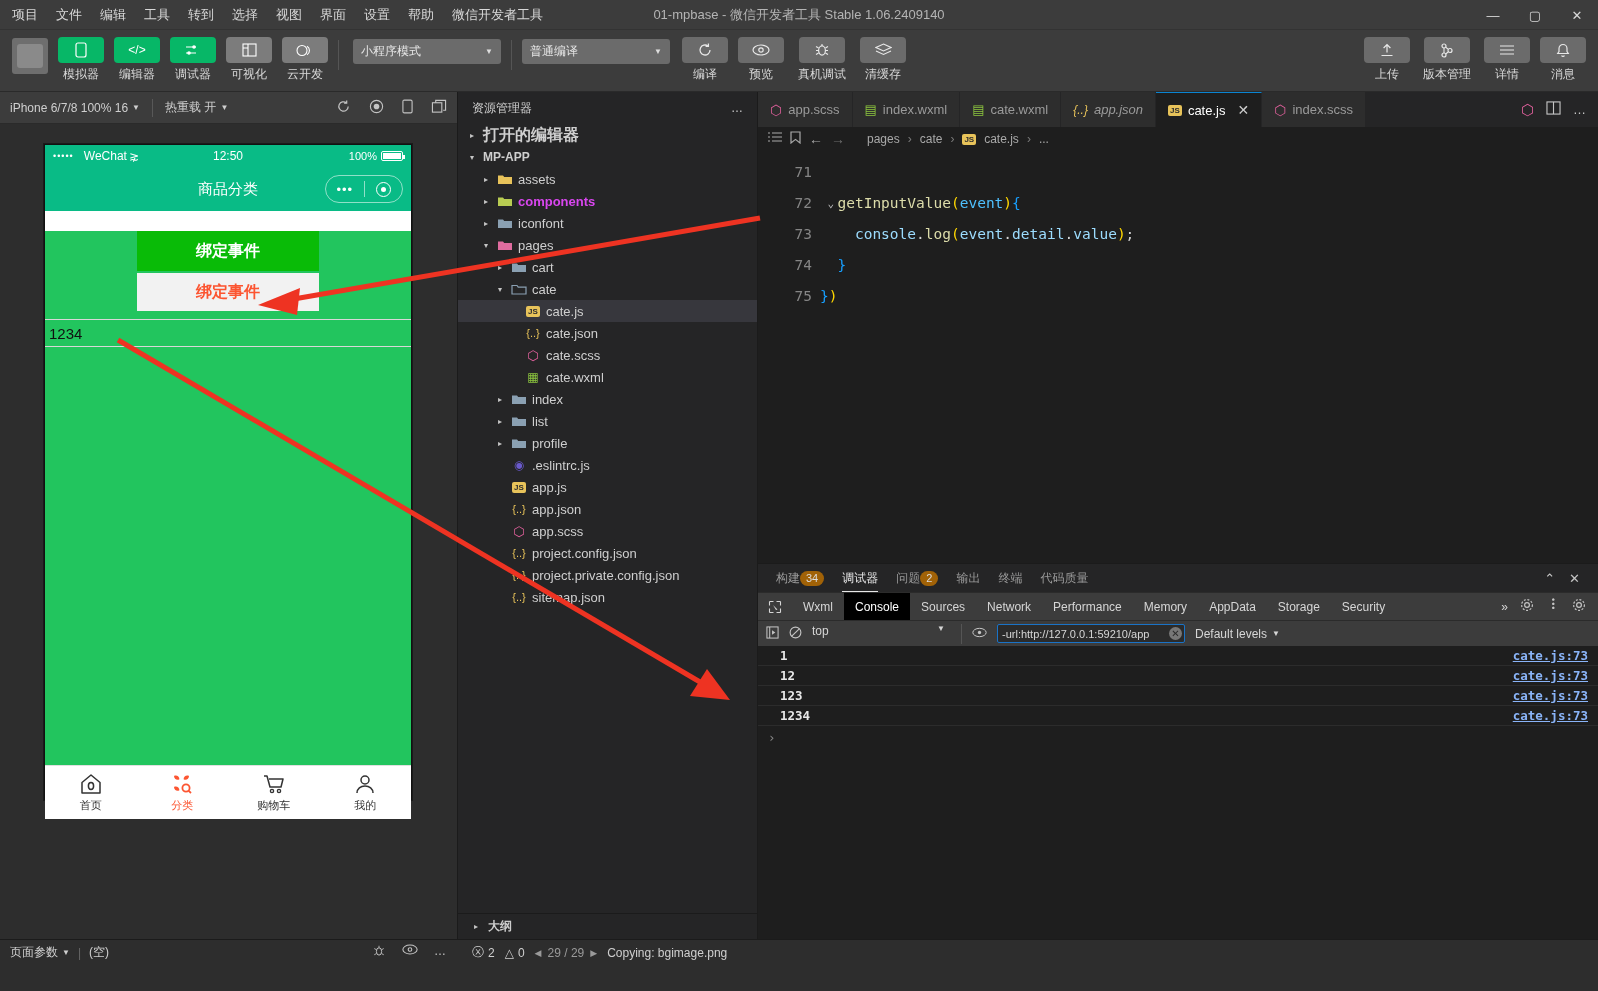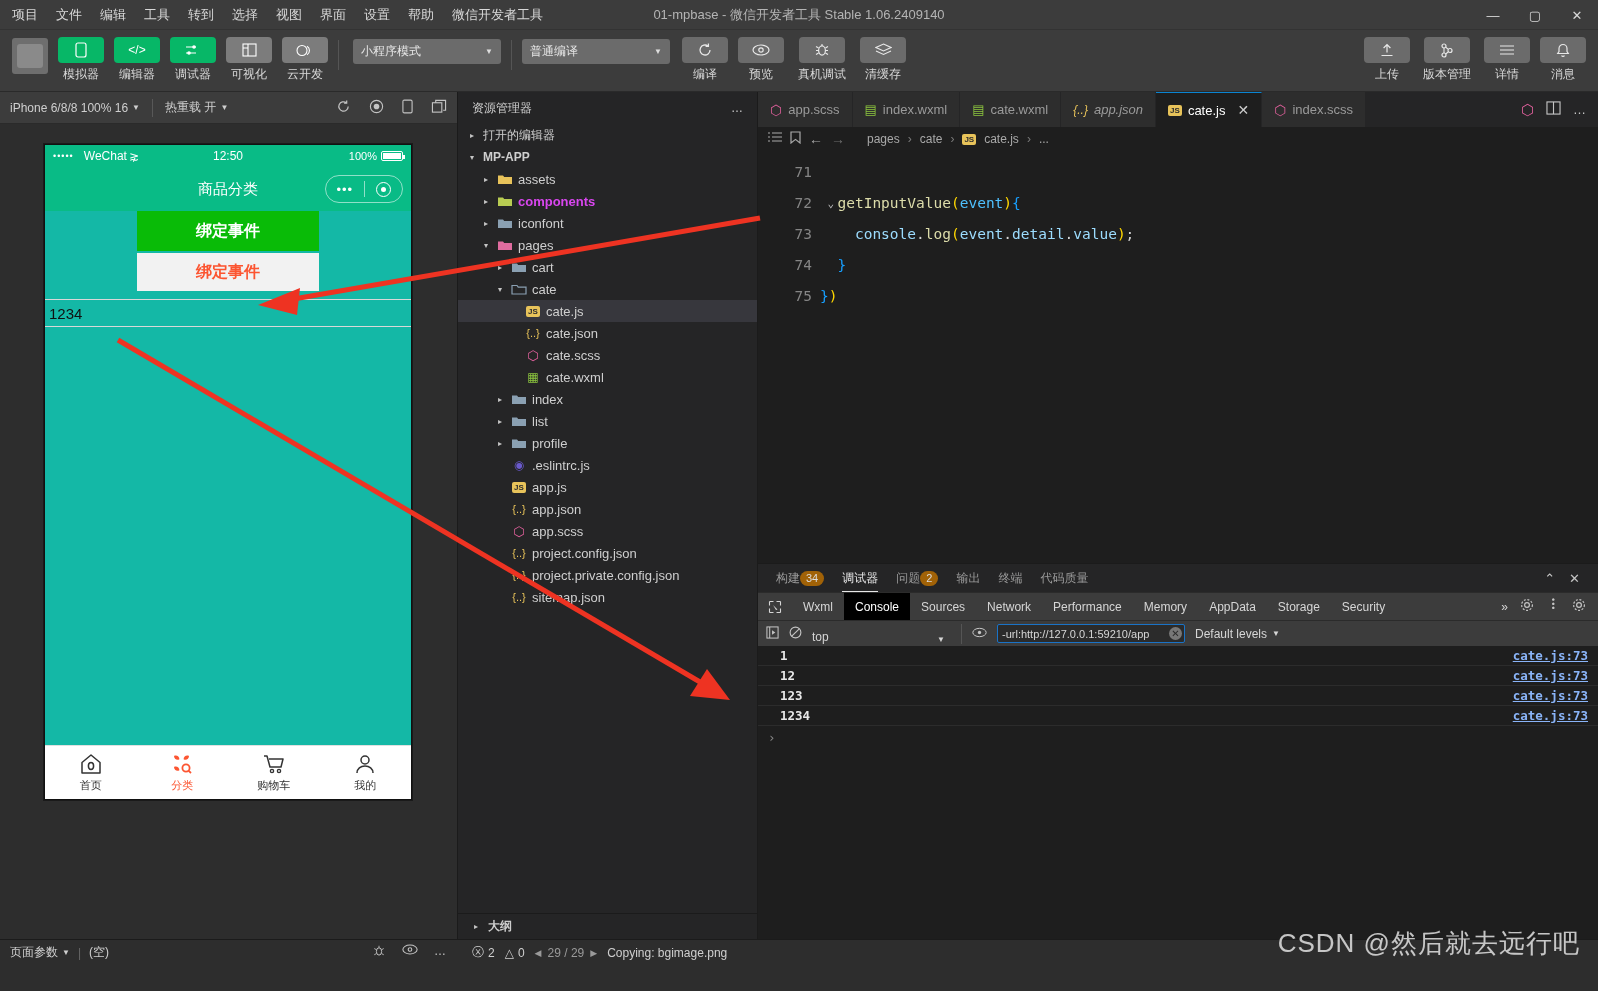--- a/index.html
+++ b/index.html
@@ -81,21 +81,21 @@
              justify-content: center; font-size: 15px; position: relative; }
   .capsule { position: absolute; right: 8px; top: 8px; width: 78px; height: 28px; border-radius: 14px;
              border: 1px solid rgba(255,255,255,.55); display: flex; align-items: center; }
   .capsule .ell { flex:1; text-align:center; font-size: 13px; letter-spacing:1px; }
   .capsule .cdiv { width: 1px; height: 16px; background: rgba(255,255,255,.55); }
   .capsule .circ { flex:1; display:flex; align-items:center; justify-content:center; }
   .capsule .circ i { width: 15px; height: 15px; border: 1px solid #fff; border-radius: 50%;
                      display:block; position:relative; }
   .capsule .circ i::after { content:""; position:absolute; left:4px; top:4px; width:5px; height:5px;
                      border-radius:50%; background:#fff; }
-  .page-body { background: #14b8a6; height: 588px; position: relative; }
+  .page-body { background: #22c55e; height: 588px; position: relative; margin-top: 20px; }
   .btn-green { margin: 0 92px; height: 40px; background: #09bb07; color: #fff; font-weight: bold;
                font-size: 16px; display: flex; align-items: center; justify-content: center; }
   .btn-gray  { margin: 2px 92px 0 92px; height: 38px; background: #f2f2f2; color: #fc5531;
                font-weight: bold; font-size: 16px; display: flex; align-items: center; justify-content: center; }
   .inp { margin-top: 8px; height: 28px; border-top: 1px solid #d8d8d8; border-bottom: 1px solid #d8d8d8;
          display: flex; align-items: center; padding-left: 4px; color: #111; font-size: 15px; }
   .tabbar { position: absolute; bottom: 0; left: 0; right: 0; height: 54px; background: #fff;
             border-top: 1px solid #e0e0e0; display: flex; }
   .tab { flex: 1; display: flex; flex-direction: column; align-items: center; justify-content: center;
          gap: 3px; color: #333; font-size: 11px; }
@@ -154,21 +154,21 @@
   .panel-ctrls { margin-left: auto; display: flex; gap: 14px; color: #c5c5c5; font-size: 13px; }
   .dt-tabs { height: 28px; background: #3c3c3c; display: flex; align-items: center; gap: 0;
              font-size: 12px; color: #d6d6d6; border-top: 1px solid #2b2b2b; }
   .dt-tabs .inspect { padding: 0 10px; display: flex; align-items: center; }
   .dt-t { padding: 0 11px; line-height: 28px; white-space: nowrap; }
   .dt-t.active { background: #000; color: #fff; }
   .dt-more { margin-left: auto; padding: 0 12px; }
   .dt-right { display: flex; gap: 14px; padding-right: 12px; color: #c5c5c5; }
   .cons-bar { height: 26px; background: #3c3c3c; display: flex; align-items: center; gap: 10px;
               padding: 0 8px; font-size: 12px; color: #d6d6d6; border-top: 1px solid #2b2b2b; }
-  .cons-sel { width: 150px; display: flex; justify-content: space-between; align-items: flex-end;
+  .cons-sel { width: 150px; display: flex; justify-content: space-between; align-items: flex-start;
               border-right: 1px solid #555; padding-right: 16px; height: 20px; }
   .filter-box { background: #2b2b2b; border: 1px solid #1a73c7; border-radius: 2px; height: 19px;
                 display: flex; align-items: center; padding: 0 4px; color: #d6d6d6; font-size: 11px;
                 width: 188px; position: relative; overflow: hidden; }
   .filter-x { position: absolute; right: 2px; width: 13px; height: 13px; border-radius: 50%;
               background: #777; color: #2b2b2b; font-size: 10px; display: flex;
               align-items: center; justify-content: center; }
   .console { flex: 1; background: #1e1e1e; font-family: "DejaVu Sans Mono","Liberation Mono",monospace;
              font-size: 12.5px; overflow: hidden; }
   .c-row { height: 20px; display: flex; align-items: center; padding: 0 10px 0 22px;
@@ -353,21 +353,21 @@
         <div class="tb-lbl">消息</div>
       </div>
     </div>
   </div>
 
   <div class="body">
 
     <div class="sim">
       <div class="sim-bar">
         <div class="dd">
-          <span>iPhone 6/8/8 100% 16</span>
+          <span>iPhone 6/7/8 100% 16</span>
           <span style="font-size:8px;">▼</span>
         </div>
         <div class="vsep"></div>
         <div class="dd">
           <span>热重载 开</span>
           <span style="font-size:8px;">▼</span>
         </div>
         <div class="sim-icons">
           <span>
             <svg width="15" height="15" viewBox="0 0 16 16">
@@ -470,21 +470,21 @@
     </div>
 
     <div class="explorer">
       <div class="exp-head">
         <span>资源管理器</span>
         <span>…</span>
       </div>
       <div class="tree">
         <div class="row" style="padding-left:8px;">
           <span class="twisty">▸</span>
-          <span class="flabel" style="font-size:12px;">打开的编辑器</span>
+          <span class="flabel" style="font-size:16px;font-weight:bold;">打开的编辑器</span>
         </div>
         <div class="row" style="padding-left:8px;">
           <span class="twisty">▾</span>
           <span class="flabel" style="font-size:12px;font-weight:bold;">MP-APP</span>
         </div>
         <div id="tree-rows">
             <div class="row" style="padding-left: 22px;">
               <span class="twisty">▸</span>
               <span class="fico">
                 <svg width="16" height="13" viewBox="0 0 16 13">
@@ -897,14 +897,13 @@
     <g>
       <line x1="760" y1="218" x2="288" y2="300" stroke="#ee3322" stroke-width="5"></line>
       <polygon points="258,305 300,288 297,315" fill="#ee3322"></polygon>
     </g>
     <g>
       <line x1="118" y1="340" x2="700" y2="682" stroke="#ee3322" stroke-width="5"></line>
       <polygon points="730,700 690,696 707,669" fill="#ee3322"></polygon>
     </g>
   </svg>
 
-  <div class="wm">CSDN @然后就去远行吧</div>
 </div>
 
 </body></html>

